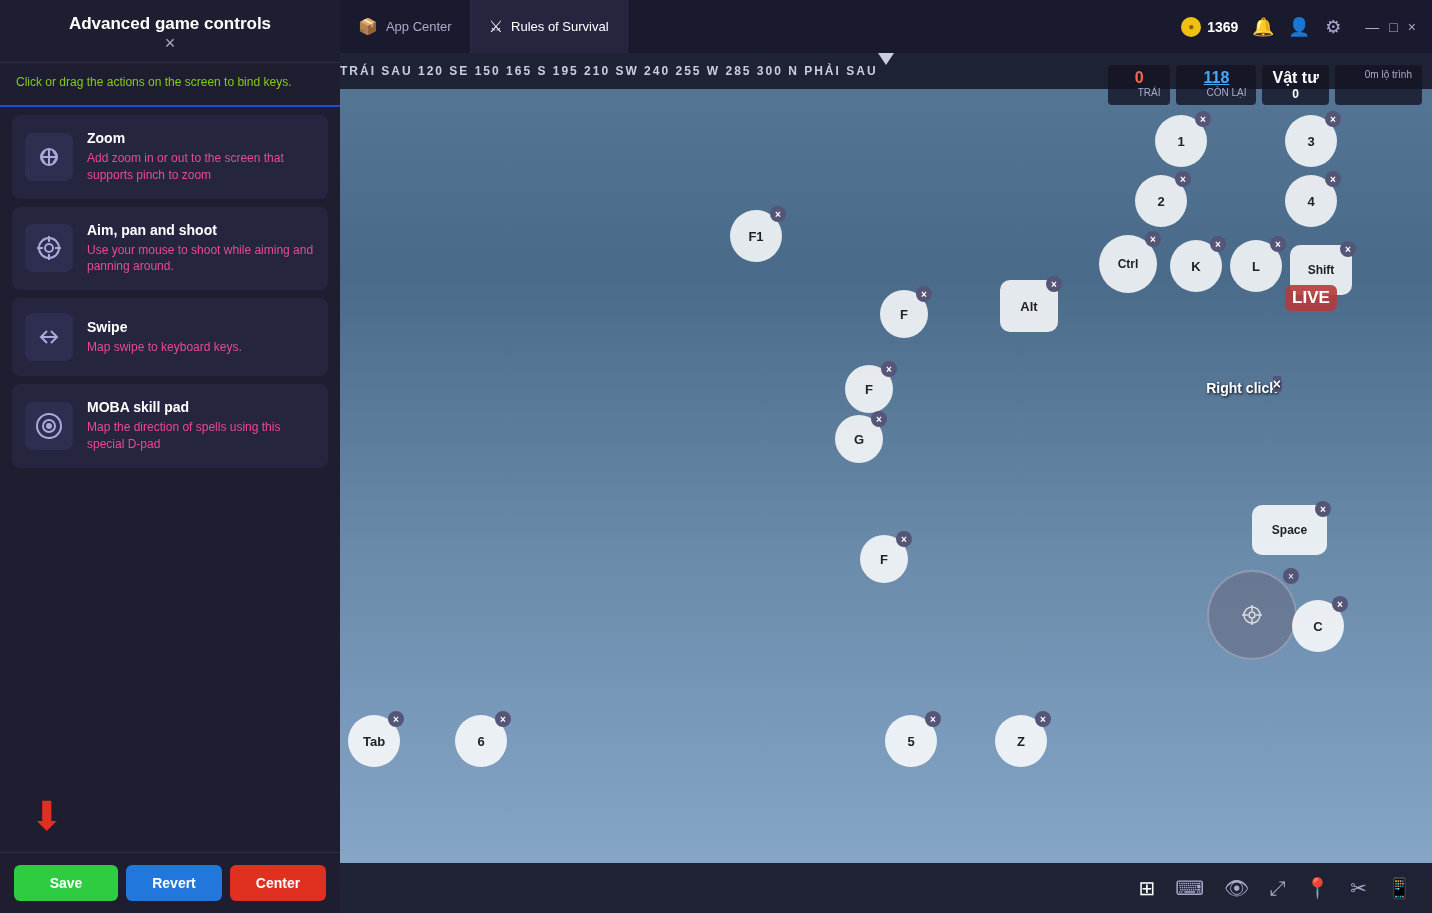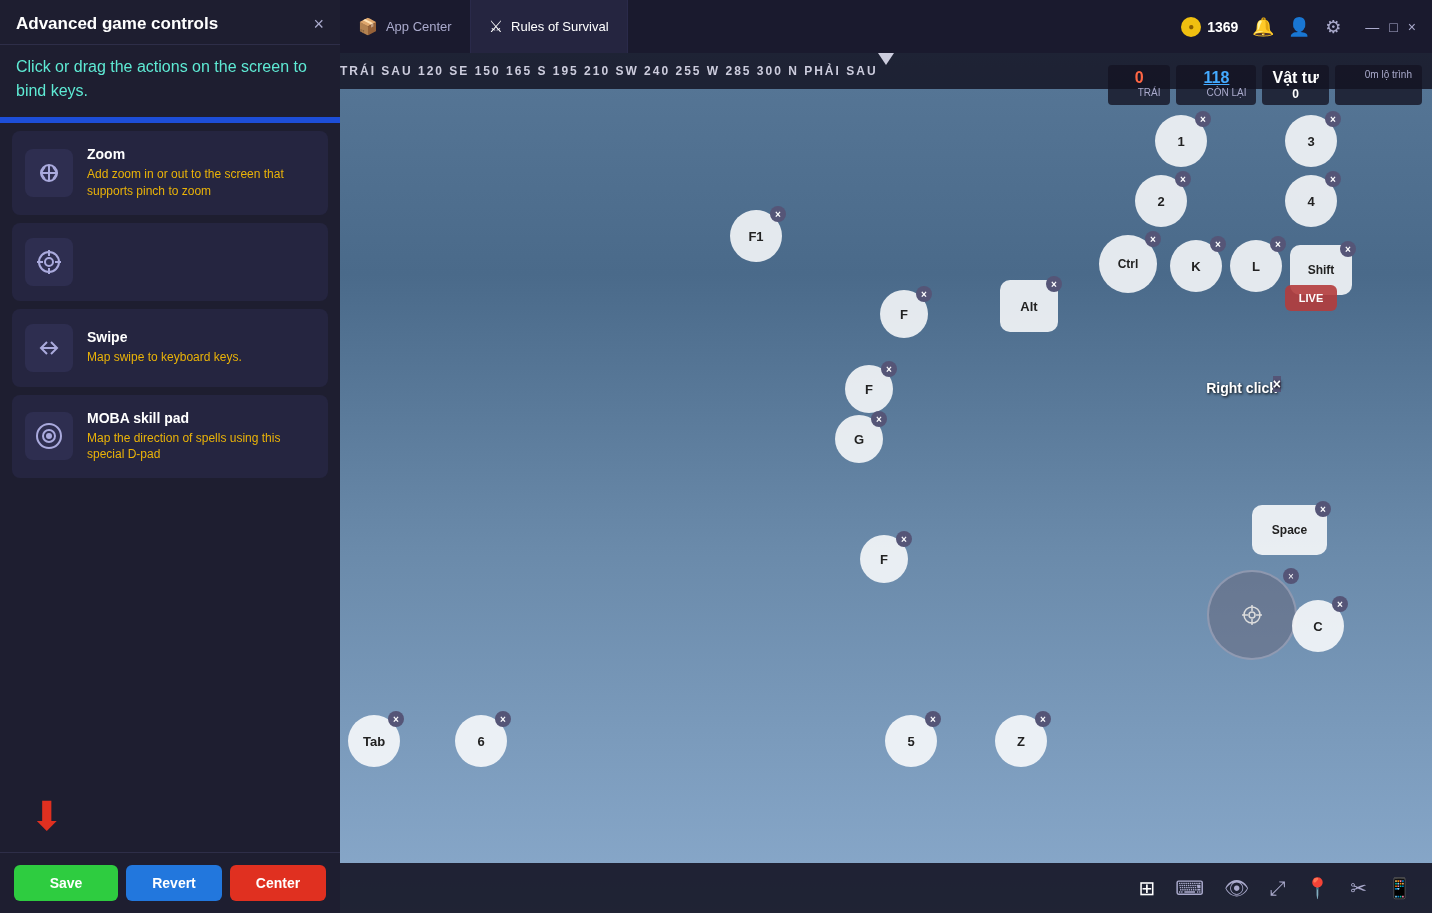--- a/index.html
+++ b/index.html
@@ -23,43 +23,44 @@
       flex-direction: column;
       z-index: 10;
     }
 
     .sidebar-header {
       display: flex;
       align-items: center;
       justify-content: space-between;
       padding: 14px 16px 10px 16px;
       border-bottom: 1px solid #2e2e48;
+      flex-direction: column;
     }
 
     .sidebar-title {
       color: #ffffff;
       font-size: 17px;
       font-weight: 600;
     }
 
     .close-btn {
       background: none;
       border: none;
       color: #aaaacc;
       font-size: 18px;
       cursor: pointer;
       line-height: 1;
     }
 
     .sidebar-subtitle {
-      color: #5eead4;
-      font-size: 16px;
+      color: #84cc16;
+      font-size: 12px;
       padding: 10px 16px 14px 16px;
       line-height: 1.5;
-      border-bottom: 6px solid #1d4ed8;
+      border-bottom: 2px solid #1d4ed8;
     }
 
     .controls-list {
       flex: 1;
       overflow-y: auto;
       padding: 8px 12px;
     }
 
     .control-item {
       display: flex;
@@ -87,21 +88,21 @@
     }
 
     .control-text { flex: 1; }
     .control-name {
       color: #ffffff;
       font-size: 14px;
       font-weight: 600;
       margin-bottom: 4px;
     }
     .control-desc {
-      color: #eab308;
+      color: #ec4899;
       font-size: 12px;
       line-height: 1.4;
     }
 
     .sidebar-footer {
       display: flex;
       gap: 8px;
       padding: 12px 14px;
       border-top: 1px solid #2e2e48;
       position: relative;
@@ -330,21 +331,21 @@
 
     
     .key-1  { width: 52px; height: 52px; top: 115px; right: 225px; }
     .key-2  { width: 52px; height: 52px; top: 175px; right: 245px; }
     .key-3  { width: 52px; height: 52px; top: 115px; right: 95px; }
     .key-4  { width: 52px; height: 52px; top: 175px; right: 95px; }
     .key-ctrl { width: 58px; height: 58px; top: 235px; right: 275px; font-size: 12px; }
     .key-k  { width: 52px; height: 52px; top: 240px; right: 210px; }
     .key-l  { width: 52px; height: 52px; top: 240px; right: 150px; }
     .key-shift { width: 62px; height: 50px; border-radius: 10px; top: 245px; right: 80px; font-size: 12px; }
-    .key-live { width: 52px; height: 26px; border-radius: 6px; top: 285px; right: 95px; background: rgba(180,60,60,0.9); color: #fff; font-size: 11px; font-weight: 700; }
+    .key-live { width: 52px; height: 26px; border-radius: 6px; top: 285px; right: 95px; background: rgba(180,60,60,0.9); color: #fff; font-size: 17px; font-weight: 700; }
     .key-f1 { width: 52px; height: 52px; top: 210px; left: 390px; }
     .key-alt { width: 58px; height: 52px; border-radius: 10px; top: 280px; left: 660px; font-size: 13px; }
     .key-f-top { width: 48px; height: 48px; top: 290px; left: 540px; }
     .key-f-mid1 { width: 48px; height: 48px; top: 365px; left: 505px; }
     .key-g  { width: 48px; height: 48px; top: 415px; left: 495px; }
     .key-f-bot { width: 48px; height: 48px; top: 535px; left: 520px; }
     .key-rclick { position: absolute; top: 380px; right: 155px; background: none; color: #fff; font-size: 14px; font-weight: 700; text-shadow: 1px 1px 3px #000; cursor: pointer; z-index: 8; }
     .key-rclick .close-x { background: #555577; }
     .key-tab { width: 52px; height: 52px; top: 715px; left: 8px; }
     .key-6  { width: 52px; height: 52px; top: 715px; left: 115px; }
@@ -435,20 +436,24 @@
       <div class="control-icon">
         <svg width="32" height="32" viewBox="0 0 32 32" fill="none">
           <circle cx="16" cy="16" r="10" stroke="#aaaadd" stroke-width="2" fill="none"></circle>
           <circle cx="16" cy="16" r="4" stroke="#aaaadd" stroke-width="2" fill="none"></circle>
           <line x1="16" y1="4" x2="16" y2="10" stroke="#aaaadd" stroke-width="2"></line>
           <line x1="16" y1="22" x2="16" y2="28" stroke="#aaaadd" stroke-width="2"></line>
           <line x1="4" y1="16" x2="10" y2="16" stroke="#aaaadd" stroke-width="2"></line>
           <line x1="22" y1="16" x2="28" y2="16" stroke="#aaaadd" stroke-width="2"></line>
         </svg>
       </div>
+      <div class="control-text">
+        <div class="control-name">Aim, pan and shoot</div>
+        <div class="control-desc">Use your mouse to shoot while aiming and panning around.</div>
+      </div>
     </div>
 
     <div class="control-item">
       <div class="control-icon">
         <svg width="32" height="32" viewBox="0 0 32 32" fill="none">
           <path d="M8 16 L24 16" stroke="#aaaadd" stroke-width="2"></path>
           <path d="M18 10 L24 16 L18 22" stroke="#aaaadd" stroke-width="2" fill="none"></path>
           <path d="M14 10 L8 16 L14 22" stroke="#aaaadd" stroke-width="2" fill="none"></path>
         </svg>
       </div>

